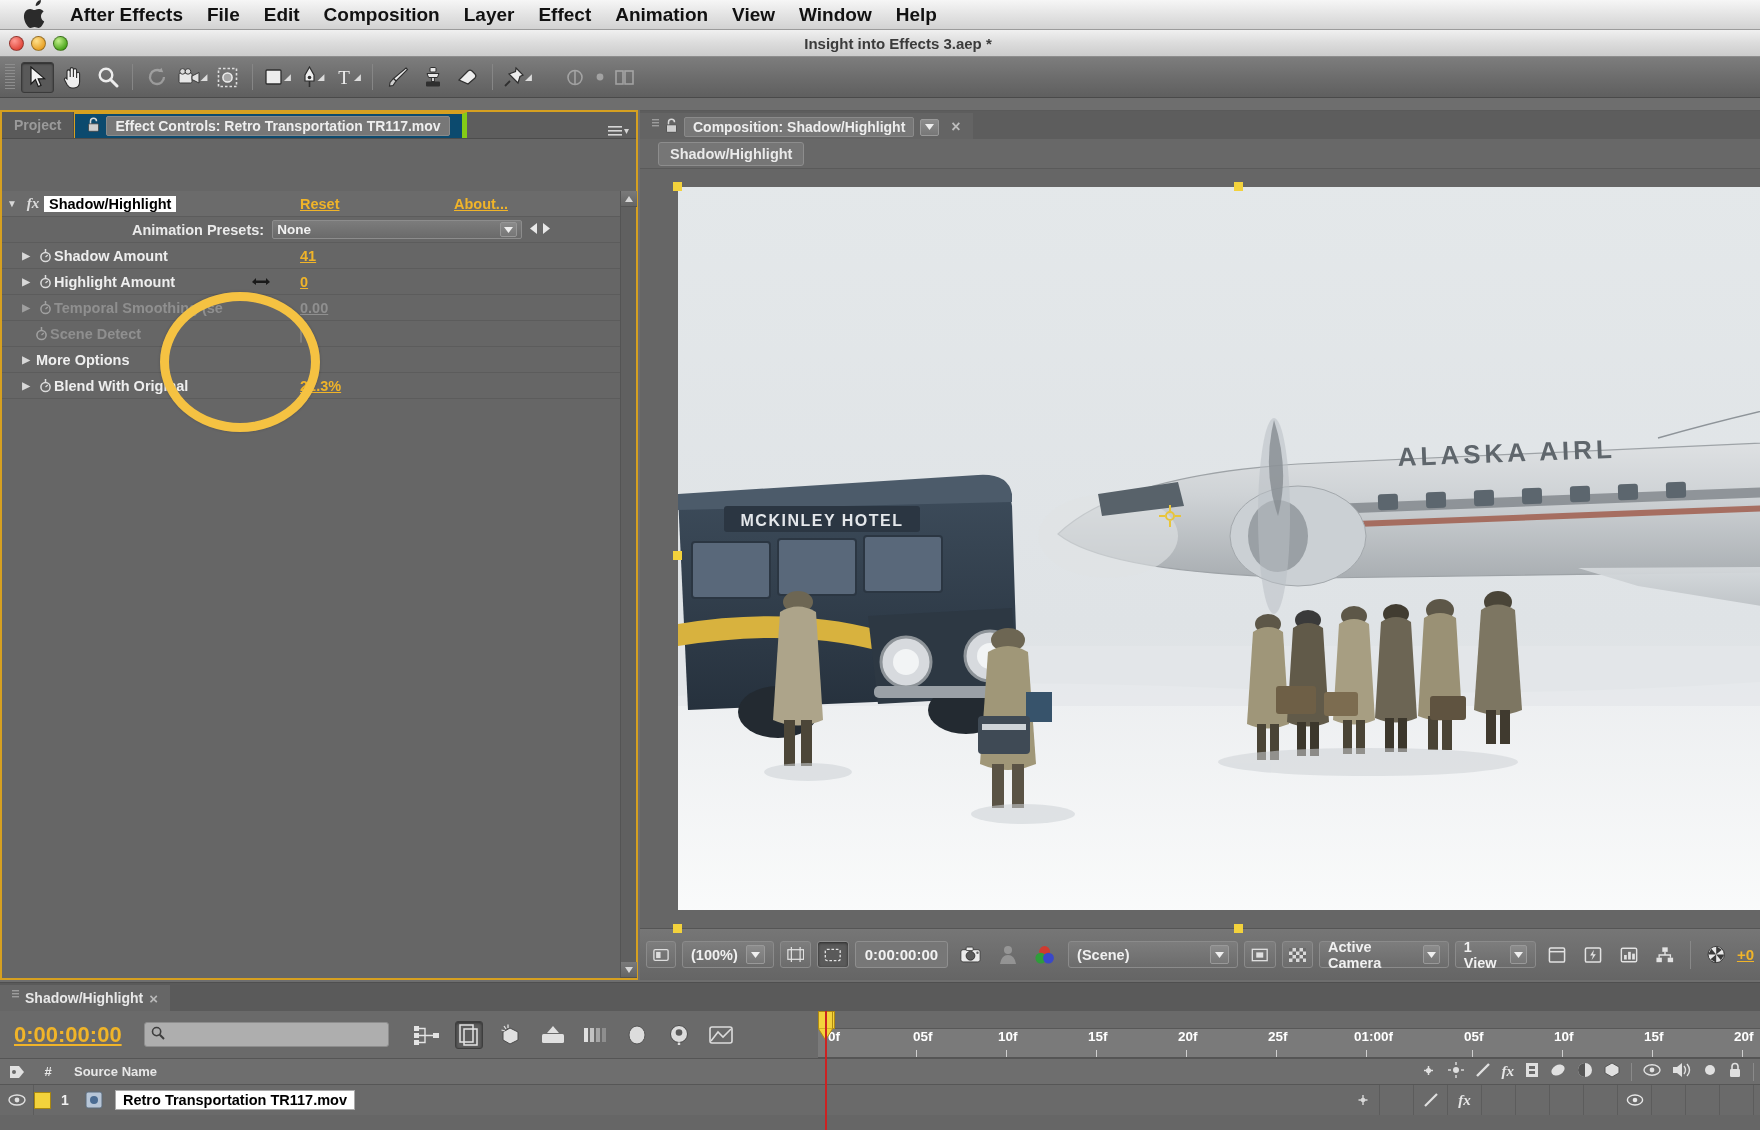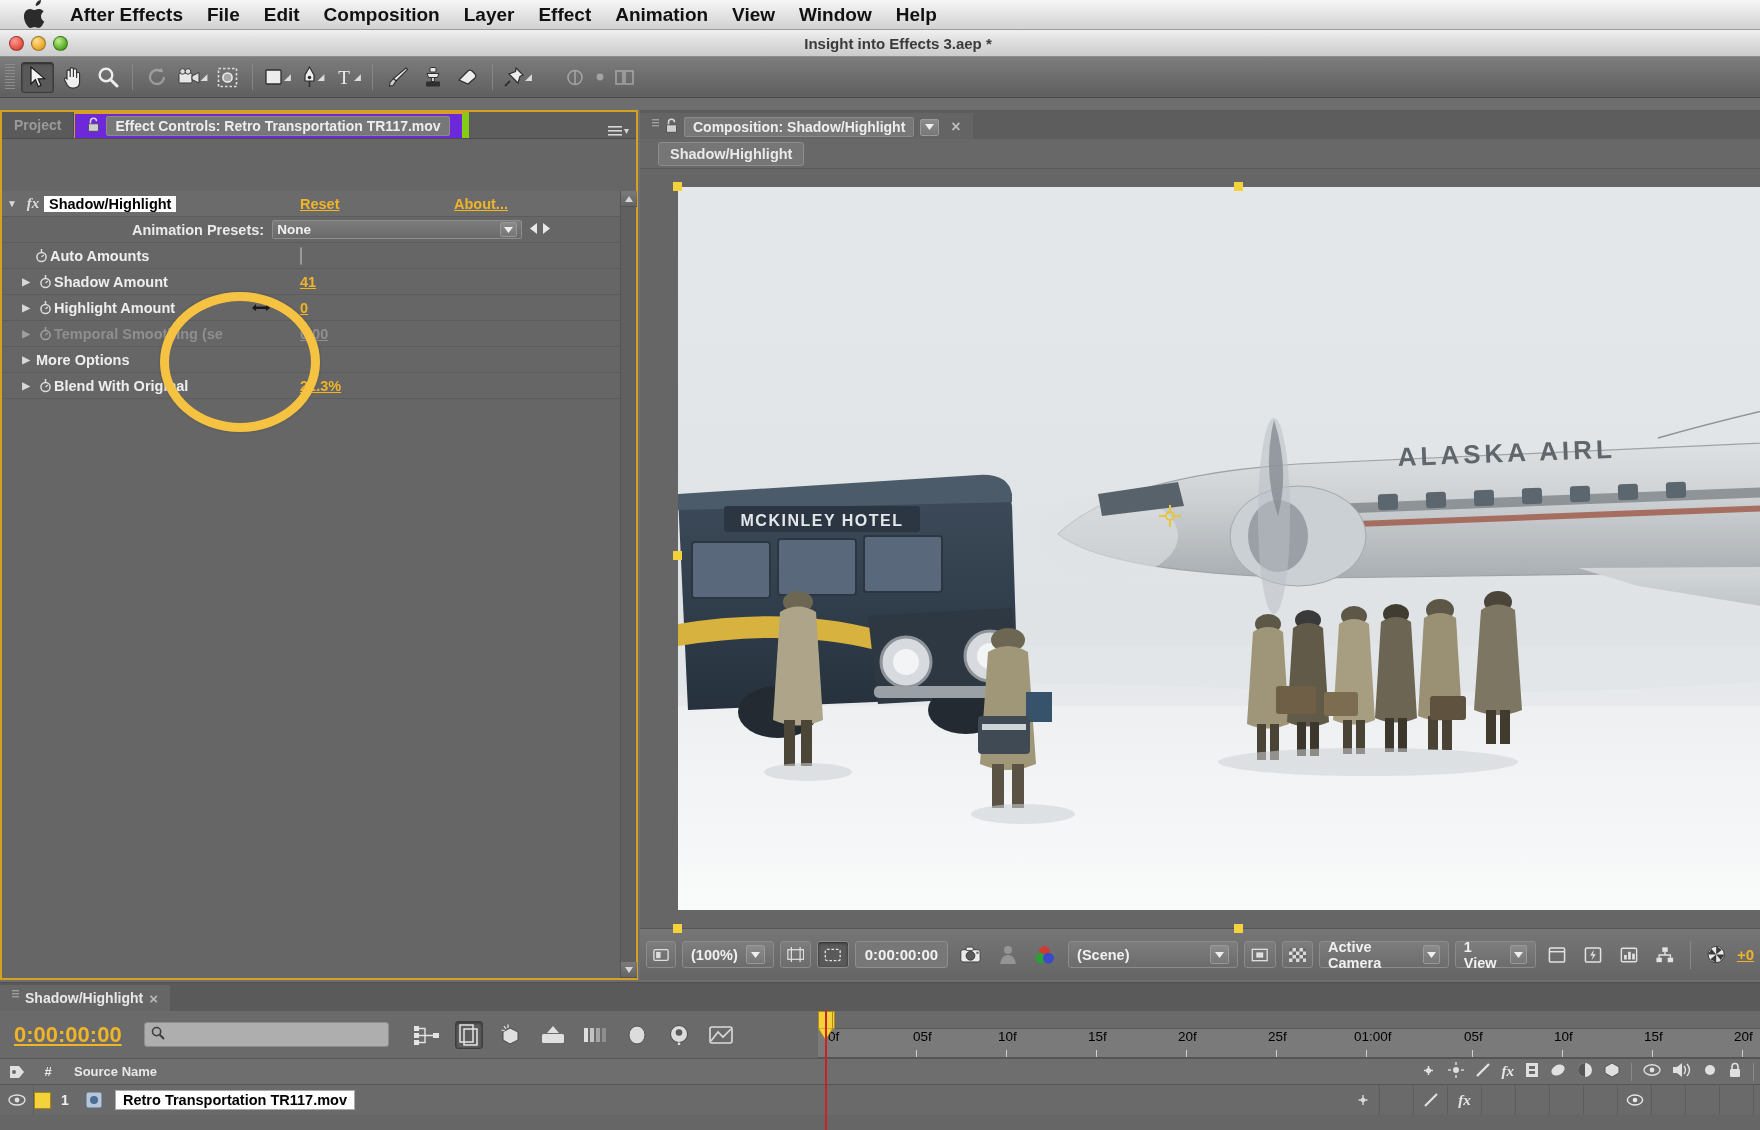--- a/index.html
+++ b/index.html
@@ -71,22 +71,22 @@
     height: 27px; background: #5d5d5d; display: flex; align-items: flex-end;
     border-bottom: 1px solid #4c4c4c;
   }
   .tab {
     height: 26px; display: flex; align-items: center; gap: 6px;
     padding: 0 12px; font-size: 14px; color: #cdcdcd; font-weight: bold;
     background: #606060; border-right: 1px solid #4d4d4d;
   }
   .tab.inactive { color: #9a9a9a; background: #5a5a5a; }
   .tab.active {
-    background: #6d28d9; color: #e8e8e8;
-    border-top: 2px solid #d6a020; border-left: 1px solid #d6a020; border-right: 7px solid #84cc16;
+    background: #0c4a6e; color: #e8e8e8;
+    border-top: 2px solid #d6a020; border-left: 1px solid #d6a020; border-right: 5px solid #84cc16;
   }
   .tab .tabtitle-box {
     background: #777; border: 1px solid #8a8a8a; border-radius: 2px;
     padding: 1px 8px; color: #eee;
   }
   .panel-menu { margin-left: auto; margin-right: 6px; display:flex; align-items:center; gap:3px; }
   #ec-subhead {
     height: 26px; line-height: 26px; padding-left: 8px;
     font-size: 14.5px; color: #e6e6e6; font-weight: bold;
     background: #666666; border-bottom: 1px solid #595959;
@@ -192,21 +192,21 @@
     margin-left: 14px; }
   .tl-search { margin-left: 22px; width:245px; height:25px; background:#aeaeae;
     border:1px solid #8d8d8d; border-radius:3px; display:flex; align-items:center; padding-left:6px; }
   .tl-icons { display:flex; align-items:center; gap:14px; margin-left:24px; }
   .tl-ic { width:28px; height:28px; display:flex;align-items:center;justify-content:center; }
   .tl-ic.boxed { background:#5c5c5c; border:1px solid #3e3e3e; border-radius:3px;
     box-shadow: inset 0 1px 3px rgba(0,0,0,.5); }
   #tl-ruler { position:absolute; left:818px; right:0; top:28px; height:48px; }
   #ruler-top { height:18px; background:#6a6a6a; border-bottom:1px solid #585858; position:relative; }
   #ruler-nums { height:29px; background:#7a7a7a; position:relative; border-bottom:1px solid #555; }
-  .tick { position:absolute; top:0; font-size:13.5px; color:#000000; font-weight:normal;
+  .tick { position:absolute; top:0; font-size:13.5px; color:#ffffff; font-weight:bold;
     padding-left:4px; }
   .tickmark { position:absolute; bottom:0; width:1px; height:7px; background:#cfcfcf; }
   #cti { position:absolute; left:0px; top:0; width:15px; z-index:5; }
   .cti-head { width:15px; height:18px; background:#f3d23c; border:1px solid #b08a12; }
   .cti-line { position:absolute; left:7px; top:0; width:2px; height:148px; background:#cc2222; }
   #tl-headers { position:absolute; left:0; right:0; top:76px; height:26px;
     background:#6e6e6e; border-bottom:1px solid #565656; display:flex; align-items:center;
     font-size:13px; color:#e7e7e7; font-weight:bold; }
   #tl-row { position:absolute; left:0; right:0; top:102px; height:30px;
     background:#6a6a6a; display:flex; align-items:center;
@@ -419,32 +419,20 @@
         </span>
       </span>
       <span class="navarrows">
         <svg width="22" height="11" viewBox="0 0 22 11">
             <path d="M8 0 L8 11 L1 5.5 Z" fill="#e8e8e8"></path>
             <path d="M14 0 L14 11 L21 5.5 Z" fill="#e8e8e8"></path>
           </svg>
       </span>
     </div>
 
-    <div class="fx-row">
-      <span class="row-indent"></span>
-      <span class="stopwatch">
-        <svg width="13" height="15" viewBox="0 0 13 15">
-            <circle cx="6.5" cy="9" r="4.6" fill="none" stroke="#dcdcdc" stroke-width="1.5"></circle>
-            <line x1="6.5" y1="1" x2="6.5" y2="4" stroke="#dcdcdc" stroke-width="1.5"></line>
-            <line x1="6.5" y1="9" x2="8.8" y2="7" stroke="#dcdcdc" stroke-width="1.2"></line>
-          </svg>
-      </span>
-      <span class="prop-label">Auto Amounts</span>
-      <span class="val" style="text-decoration:none;"><span class="checkbox"></span></span>
-    </div>
 
     <div class="fx-row">
       <span class="row-indent2"></span>
       <span class="twirl">▶</span>
       <span class="stopwatch">
         <svg width="13" height="15" viewBox="0 0 13 15">
             <circle cx="6.5" cy="9" r="4.6" fill="none" stroke="#dcdcdc" stroke-width="1.5"></circle>
             <line x1="6.5" y1="1" x2="6.5" y2="4" stroke="#dcdcdc" stroke-width="1.5"></line>
             <line x1="6.5" y1="9" x2="8.8" y2="7" stroke="#dcdcdc" stroke-width="1.2"></line>
           </svg>
@@ -479,20 +467,32 @@
         <svg width="13" height="15" viewBox="0 0 13 15">
             <circle cx="6.5" cy="9" r="4.6" fill="none" stroke="#dcdcdc" stroke-width="1.5"></circle>
             <line x1="6.5" y1="1" x2="6.5" y2="4" stroke="#dcdcdc" stroke-width="1.5"></line>
             <line x1="6.5" y1="9" x2="8.8" y2="7" stroke="#dcdcdc" stroke-width="1.2"></line>
           </svg>
       </span>
       <span class="prop-label dim">Temporal Smoothing (se</span>
       <span class="val dim">0.00</span>
     </div>
 
+    <div class="fx-row">
+      <span class="row-indent"></span>
+      <span class="stopwatch" style="opacity:.5">
+        <svg width="13" height="15" viewBox="0 0 13 15">
+            <circle cx="6.5" cy="9" r="4.6" fill="none" stroke="#dcdcdc" stroke-width="1.5"></circle>
+            <line x1="6.5" y1="1" x2="6.5" y2="4" stroke="#dcdcdc" stroke-width="1.5"></line>
+            <line x1="6.5" y1="9" x2="8.8" y2="7" stroke="#dcdcdc" stroke-width="1.2"></line>
+          </svg>
+      </span>
+      <span class="prop-label dim">Scene Detect</span>
+      <span class="val" style="text-decoration:none;"><span class="checkbox dim"></span></span>
+    </div>
 
     <div class="fx-row">
       <span class="row-indent2"></span>
       <span class="twirl">▶</span>
       <span class="prop-label" style="margin-left:0px;">More Options</span>
     </div>
 
     <div class="fx-row">
       <span class="row-indent2"></span>
       <span class="twirl">▶</span>

